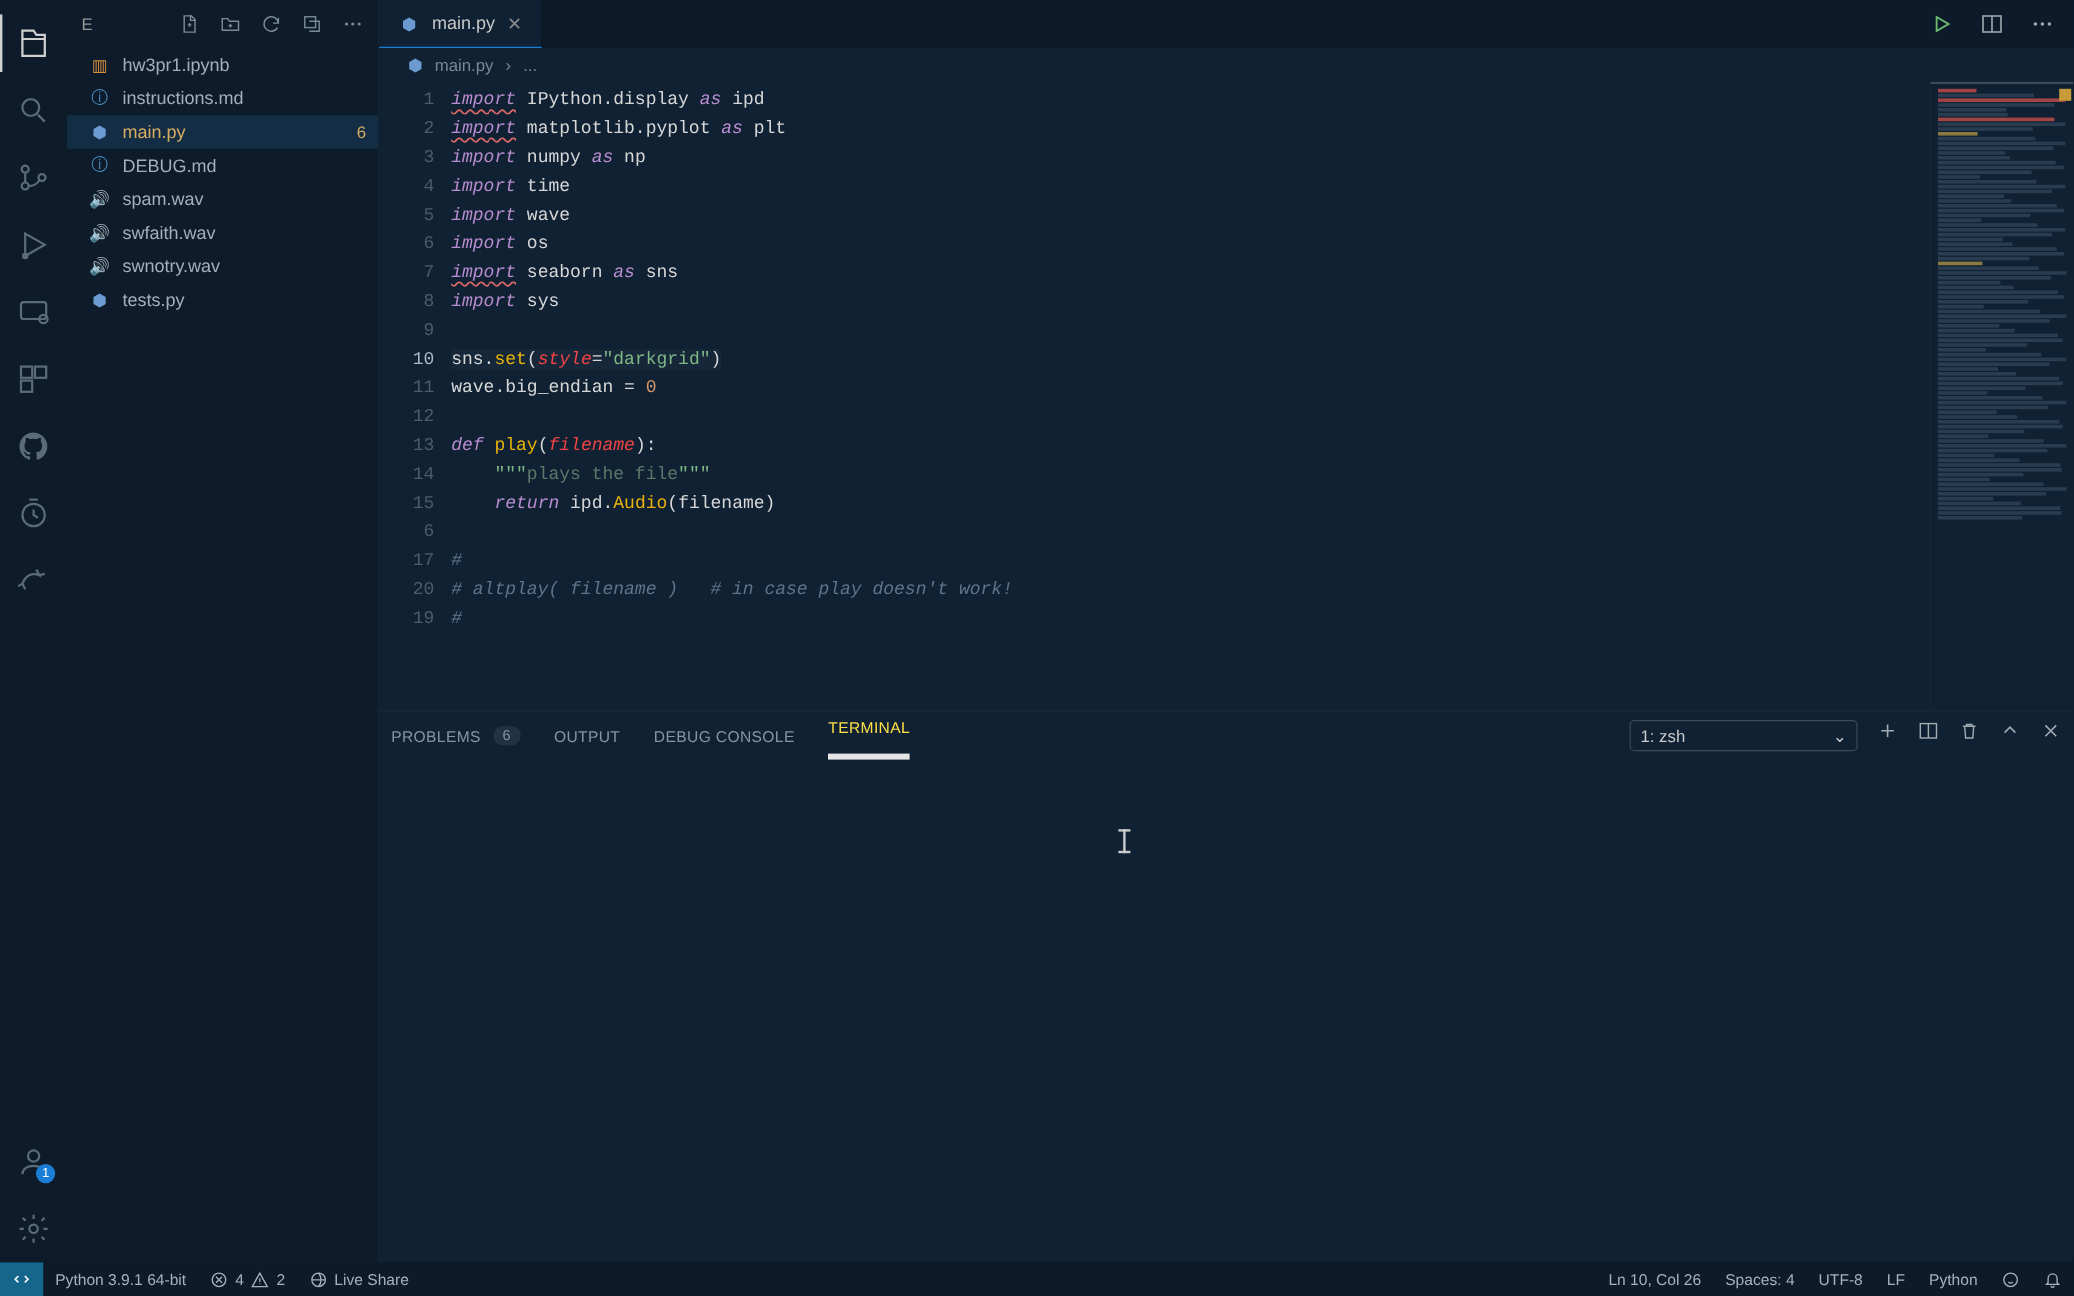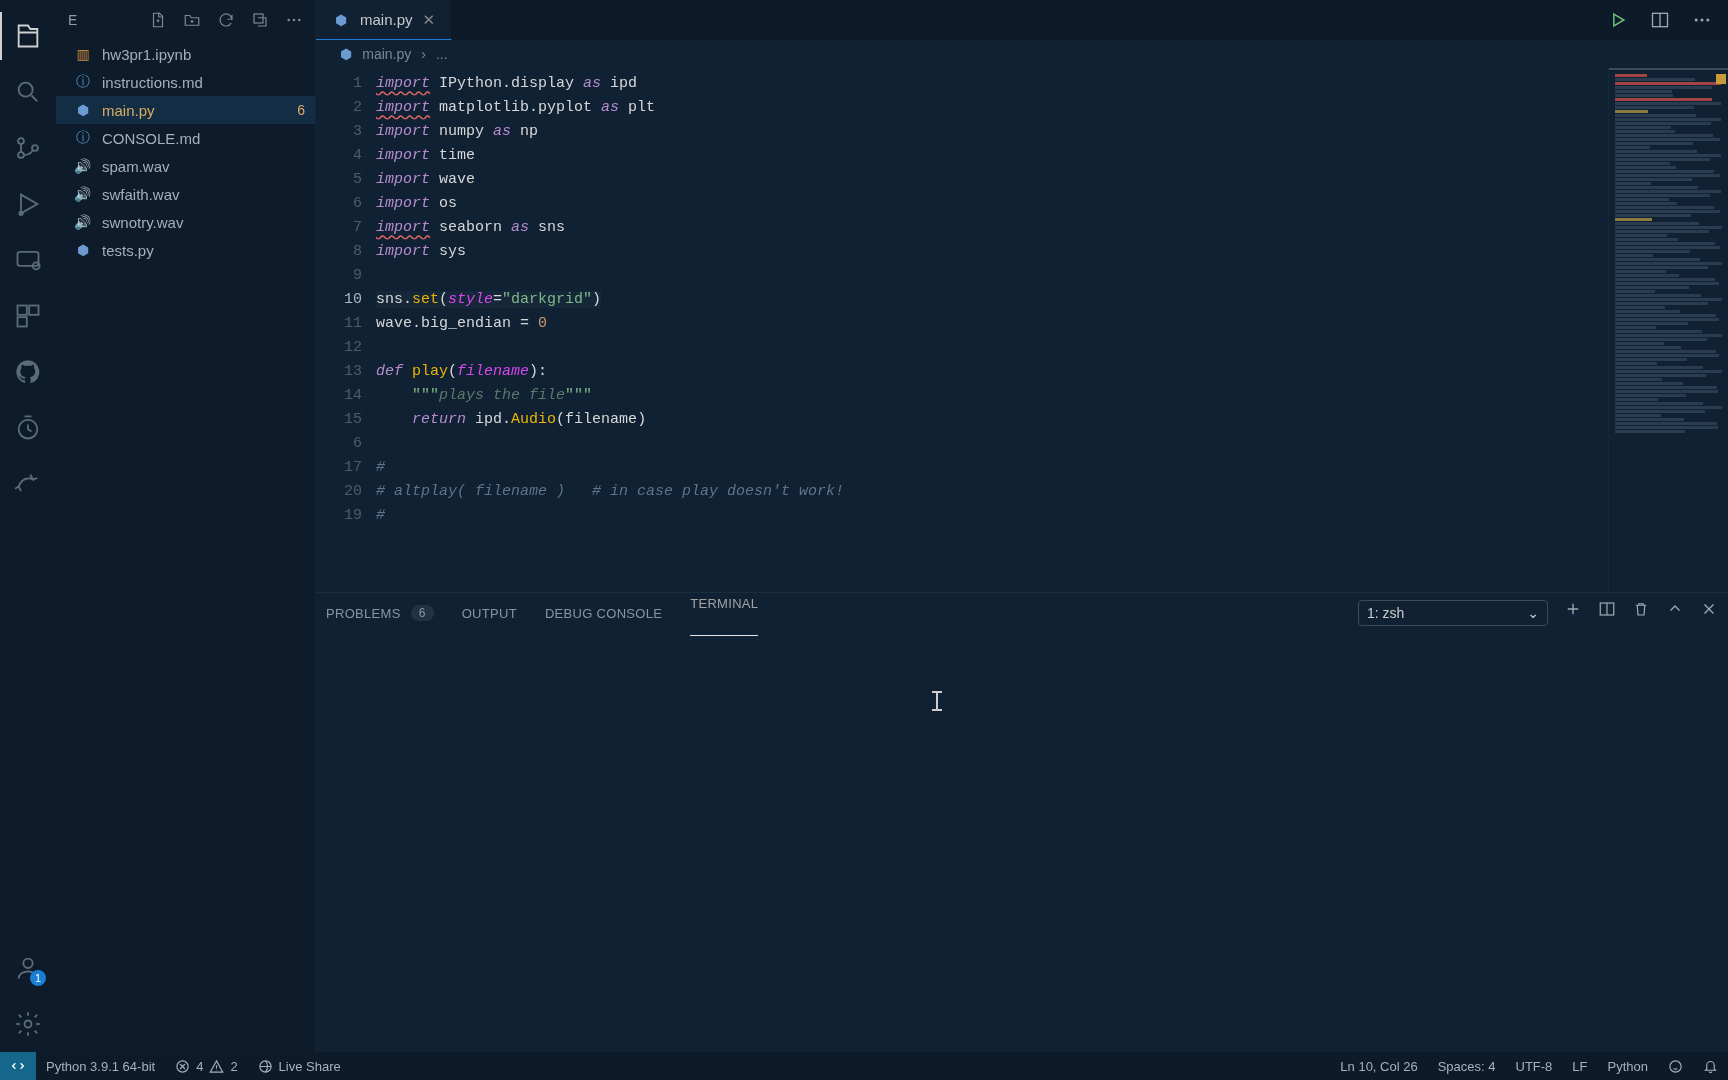--- a/index.html
+++ b/index.html
@@ -92,23 +92,23 @@
 .code {
   flex: 1; padding-top: 4px; font-size: 15px; white-space: pre; line-height: 24px;
 }
 .tok-kw   { color: #b88ccf; font-style: italic; }
 .tok-kw2  { color: #b88ccf; font-style: italic; }
 .tok-mod  { color: #d7d7d7; }
 .tok-as   { color: #b88ccf; font-style: italic; }
 .tok-id   { color: #d7d7d7; }
 .tok-fn   { color: #eab308; }
 .tok-str  { color: #7fb785; }
-.tok-strp { color: #5c7869; font-style: italic; }
+.tok-strp { color: #5c7869; }
 .tok-num  { color: #cf986f; }
-.tok-param{ color: #d946ef; font-style: italic; }
+.tok-param{ color: #ef4444; font-style: italic; }
 .tok-cmt  { color: #5e7589; font-style: italic; }
 .tok-op   { color: #d7d7d7; }
 .squiggle { text-decoration: underline wavy #d66; text-underline-offset: 3px; }
 .line-hl  { background: rgba(255,255,255,0.03); }
 
 .minimap {
   width: 120px; background: #0f2133; border-left: 1px solid rgba(255,255,255,0.03);
   padding: 6px 6px; font-size: 3px; line-height: 4px; color: #3a5366;
   position: relative;
 }
@@ -120,21 +120,21 @@
 
 .panel {
   height: 460px; background: #0f2133; border-top: 1px solid rgba(255,255,255,0.05);
   display: flex; flex-direction: column;
 }
 .panel-tabs {
   height: 40px; display: flex; align-items: center; padding: 0 10px;
   font-family: sans-serif; font-size: 13px; color: #8895a1; gap: 28px;
 }
 .panel-tab { cursor: pointer; letter-spacing: 0.3px; display: flex; align-items: center; gap: 10px; }
-.panel-tab.active { color: #a3a3a3; border-bottom: 1px solid #e5e5e5; padding-bottom: 24px; margin-top:6px; }
+.panel-tab.active { color: #fde047; border-bottom: 5px solid #e5e5e5; padding-bottom: 14px; margin-top:6px; }
 .panel-tab .cnt { background: rgba(255,255,255,0.08); border-radius: 10px; padding: 1px 8px; font-size: 12px; }
 .panel-right { margin-left: auto; display: flex; align-items: flex-start; gap: 16px; }
 .term-select { 
   background: transparent; border: 1px solid #3b4b5a; color: #ccc;
   height: 26px; width: 190px; border-radius: 4px; padding: 0 8px;
   display:flex; align-items:center; justify-content:space-between; font-family: sans-serif; font-size:14px;
 }
 .panel-right svg { width: 18px; height: 18px; color: #a2aab1; cursor: pointer; }
 .terminal-body { flex: 1; padding: 6px 10px; font-size: 16px; position: relative; }
 .term-line { white-space: pre; }
@@ -269,21 +269,21 @@
           <span class="file-icon" style="color:#4a90c2">ⓘ</span>
           <span>instructions.md</span>
         </div>
         <div class="file-row selected">
           <span class="file-icon" style="color:#6b9bd1">⬢</span>
           <span>main.py</span>
           <span class="badge">6</span>
         </div>
         <div class="file-row">
           <span class="file-icon" style="color:#4a90c2">ⓘ</span>
-          <span>CONSOLE.md</span>
+          <span>DEBUG.md</span>
         </div>
         <div class="file-row">
           <span class="file-icon" style="color:#9b7bc2">🔊</span>
           <span>spam.wav</span>
         </div>
         <div class="file-row">
           <span class="file-icon" style="color:#9b7bc2">🔊</span>
           <span>swfaith.wav</span>
         </div>
         <div class="file-row">

